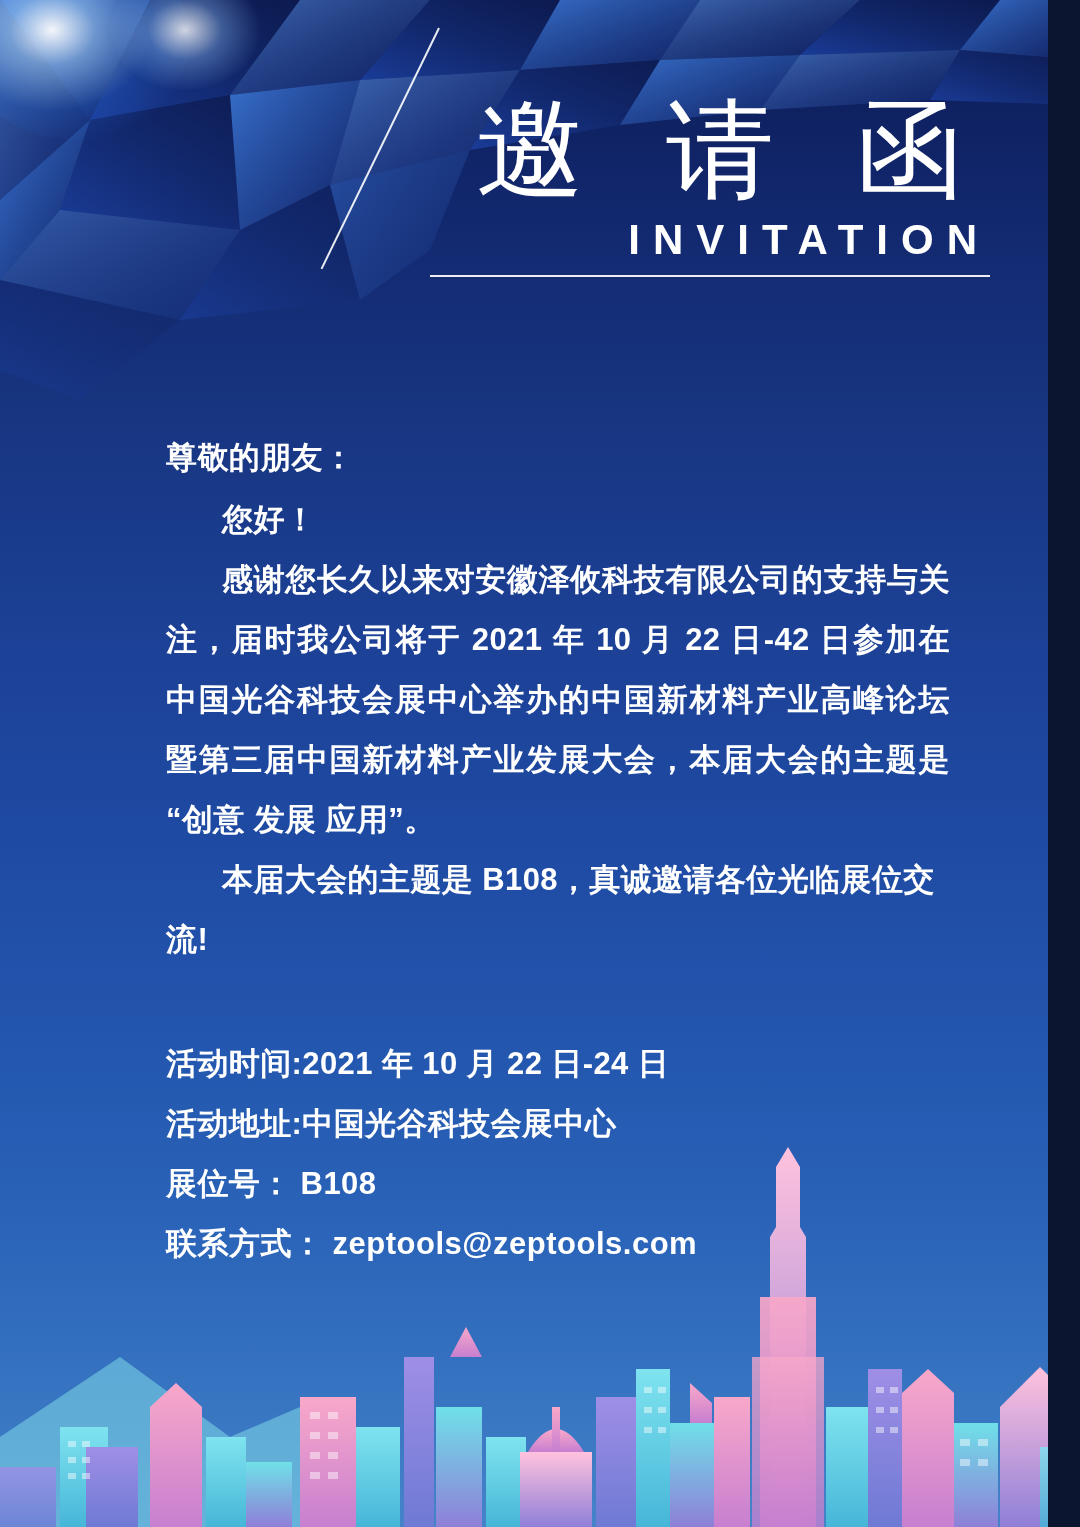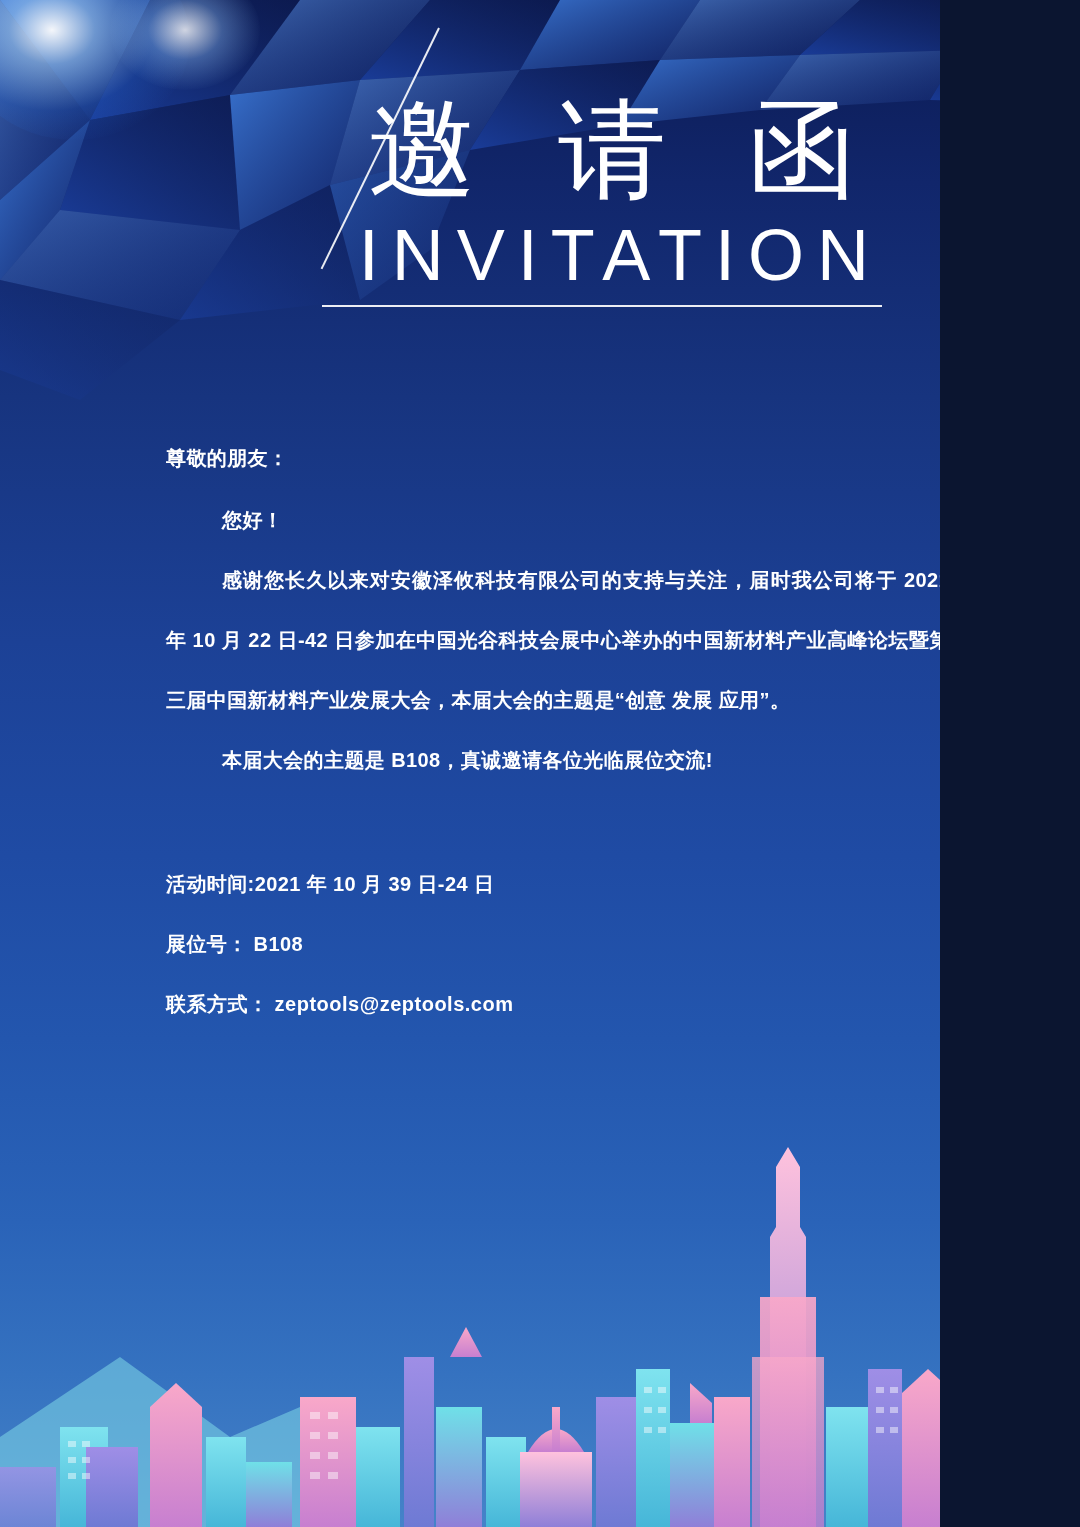--- a/index.html
+++ b/index.html
@@ -5,21 +5,21 @@
   html, body {
     margin: 0;
     padding: 0;
     background: #0b1530;
   }
   body {
     font-family: "Liberation Sans", "DejaVu Sans", sans-serif;
   }
   #poster {
     position: relative;
-    width: 940px;
+    width: 1048px;
     height: 1527px;
     overflow: hidden;
     background: linear-gradient(180deg,
         #0b1a52 0%,
         #11266b 12%,
         #17347f 26%,
         #1c4196 42%,
         #1f4ba4 56%,
         #2356ae 68%,
         #2a63b8 80%,
@@ -62,24 +62,24 @@
   .title-cn {
     font-size: 108px;
     letter-spacing: 26px;
     line-height: 1.18;
     font-weight: 400;
     text-indent: 26px;
     white-space: nowrap;
   }
   .title-en {
     margin-top: 6px;
-    font-size: 72px;
+    font-size: 42px;
     letter-spacing: 13px;
     line-height: 1;
-    font-weight: 400;
+    font-weight: 700;
     text-indent: 13px;
     white-space: nowrap;
     padding-bottom: 14px;
     border-bottom: 2px solid rgba(255,255,255,0.92);
   }
   .title-slash {
     position: absolute;
     left: 438px;
     top: 28px;
     width: 2px;
@@ -89,21 +89,21 @@
     transform-origin: top center;
   }
 
   
   .body-text {
     position: absolute;
     left: 166px;
     top: 428px;
     width: 784px;
     color: #ffffff;
-    font-size: 20px;
+    font-size: 31px;
     line-height: 60px;
     font-weight: 700;
     letter-spacing: 0.4px;
   }
   .p-indent { text-indent: 56px; }
   .salutation { margin-bottom: 2px; }
   .paragraph { text-align: justify; }
 
   .details {
     margin-top: 64px;
@@ -174,21 +174,22 @@
     <div class="title-en">INVITATION</div>
   </div>
 
   <div class="body-text">
     <div class="salutation">尊敬的朋友：</div>
     <div class="p-indent">您好！</div>
     <div class="p-indent paragraph">感谢您长久以来对安徽泽攸科技有限公司的支持与关注，届时我公司将于 2021 年 10 月 22 日-42 日参加在中国光谷科技会展中心举办的中国新材料产业高峰论坛暨第三届中国新材料产业发展大会，本届大会的主题是“创意  发展  应用”。</div>
     <div class="p-indent">本届大会的主题是 B108，真诚邀请各位光临展位交流!</div>
 
     <div class="details">
-      <div class="line">活动时间:2021 年 10 月 39 日-24 日</div>
+      <div class="line">活动时间:2021 年 10 月 22 日-24 日</div>
+      <div class="line">活动地址:中国光谷科技会展中心</div>
       <div class="line">展位号： B108</div>
       <div class="line mono-ish">联系方式： zeptools@zeptools.com</div>
     </div>
   </div>
 
   <div class="skyline">
     <svg viewBox="0 0 1080 420" preserveAspectRatio="none">
       <defs>
         <linearGradient id="bgr1" x1="0" y1="0" x2="0" y2="1">
           <stop offset="0%" stop-color="#7fe3ef"></stop>

